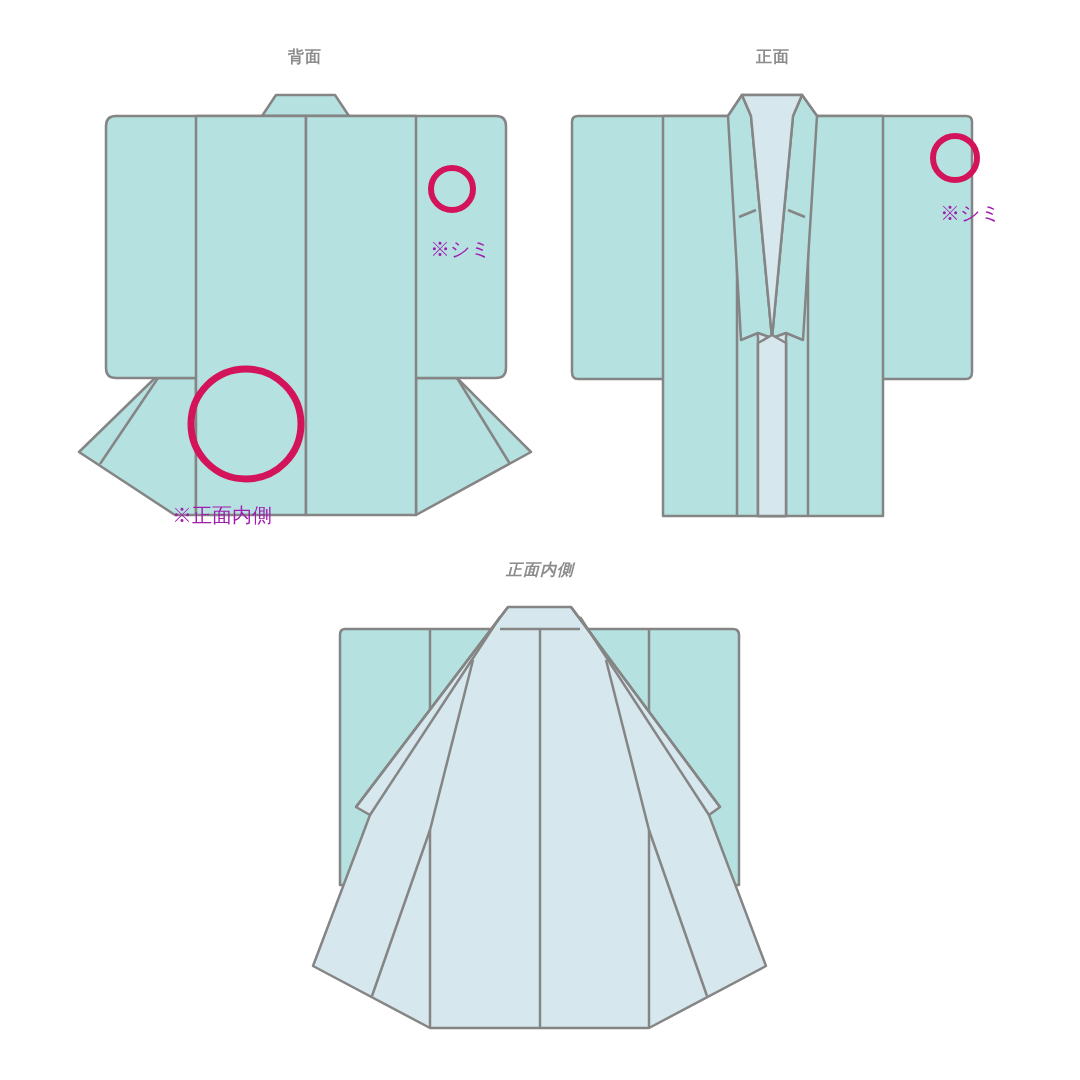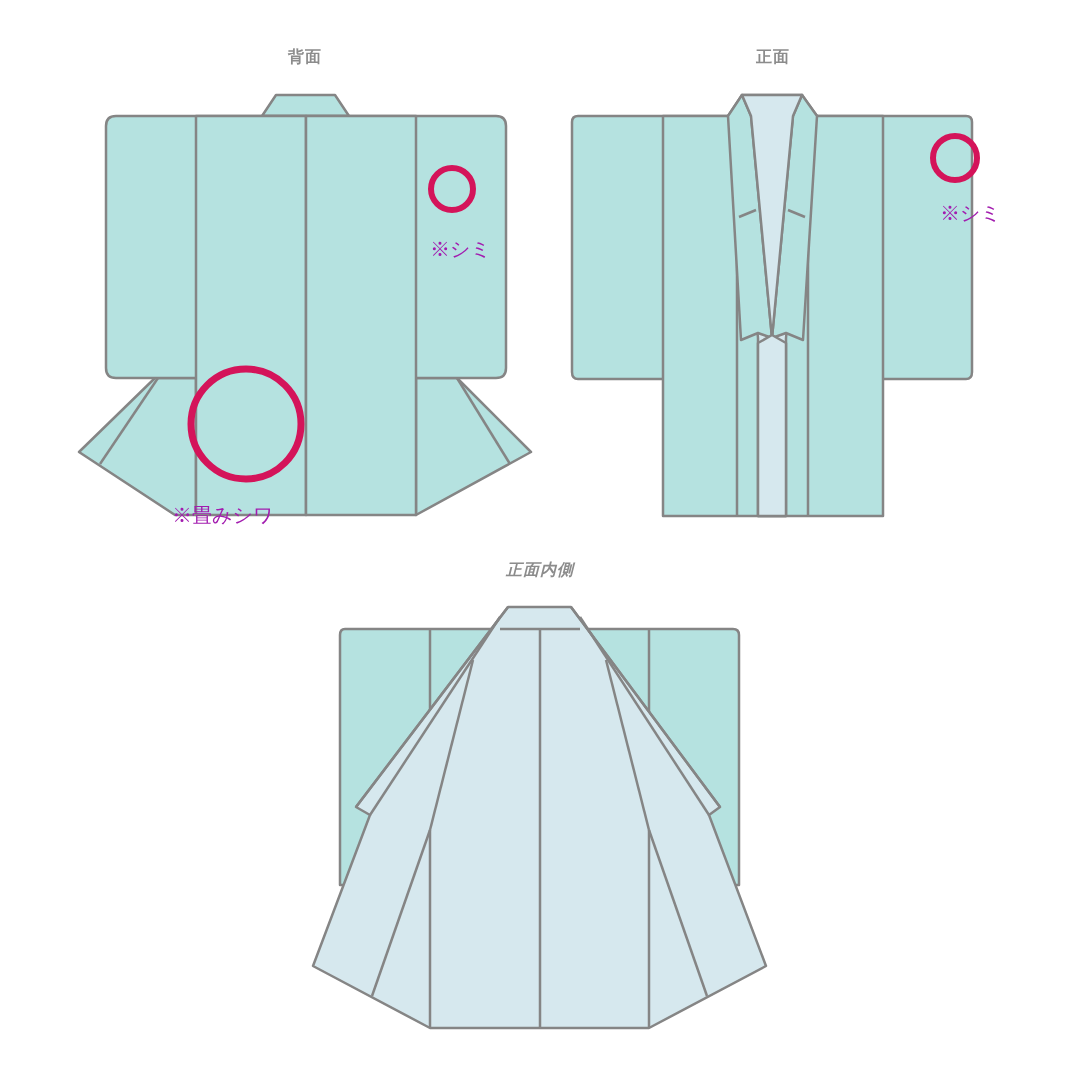--- a/index.html
+++ b/index.html
@@ -77,14 +77,14 @@
       <line x1="649" y1="830" x2="707" y2="996"></line>
     </g>
   </g>
 </svg>
 
 <div class="title" style="left:305px; top:47px;">背面</div>
 <div class="title" style="left:773px; top:47px;">正面</div>
 <div class="title" style="left:540px; top:560px;font-style:italic;">正面内側</div>
 
 <div class="note" style="left:430px; top:236px;">※シミ</div>
-<div class="note" style="left:172px; top:502px;">※畳みシワ</div>
+<div class="note" style="left:172px; top:502px;">※正面内側</div>
 <div class="note" style="left:940px; top:200px;">※シミ</div>
 
 </body></html>

